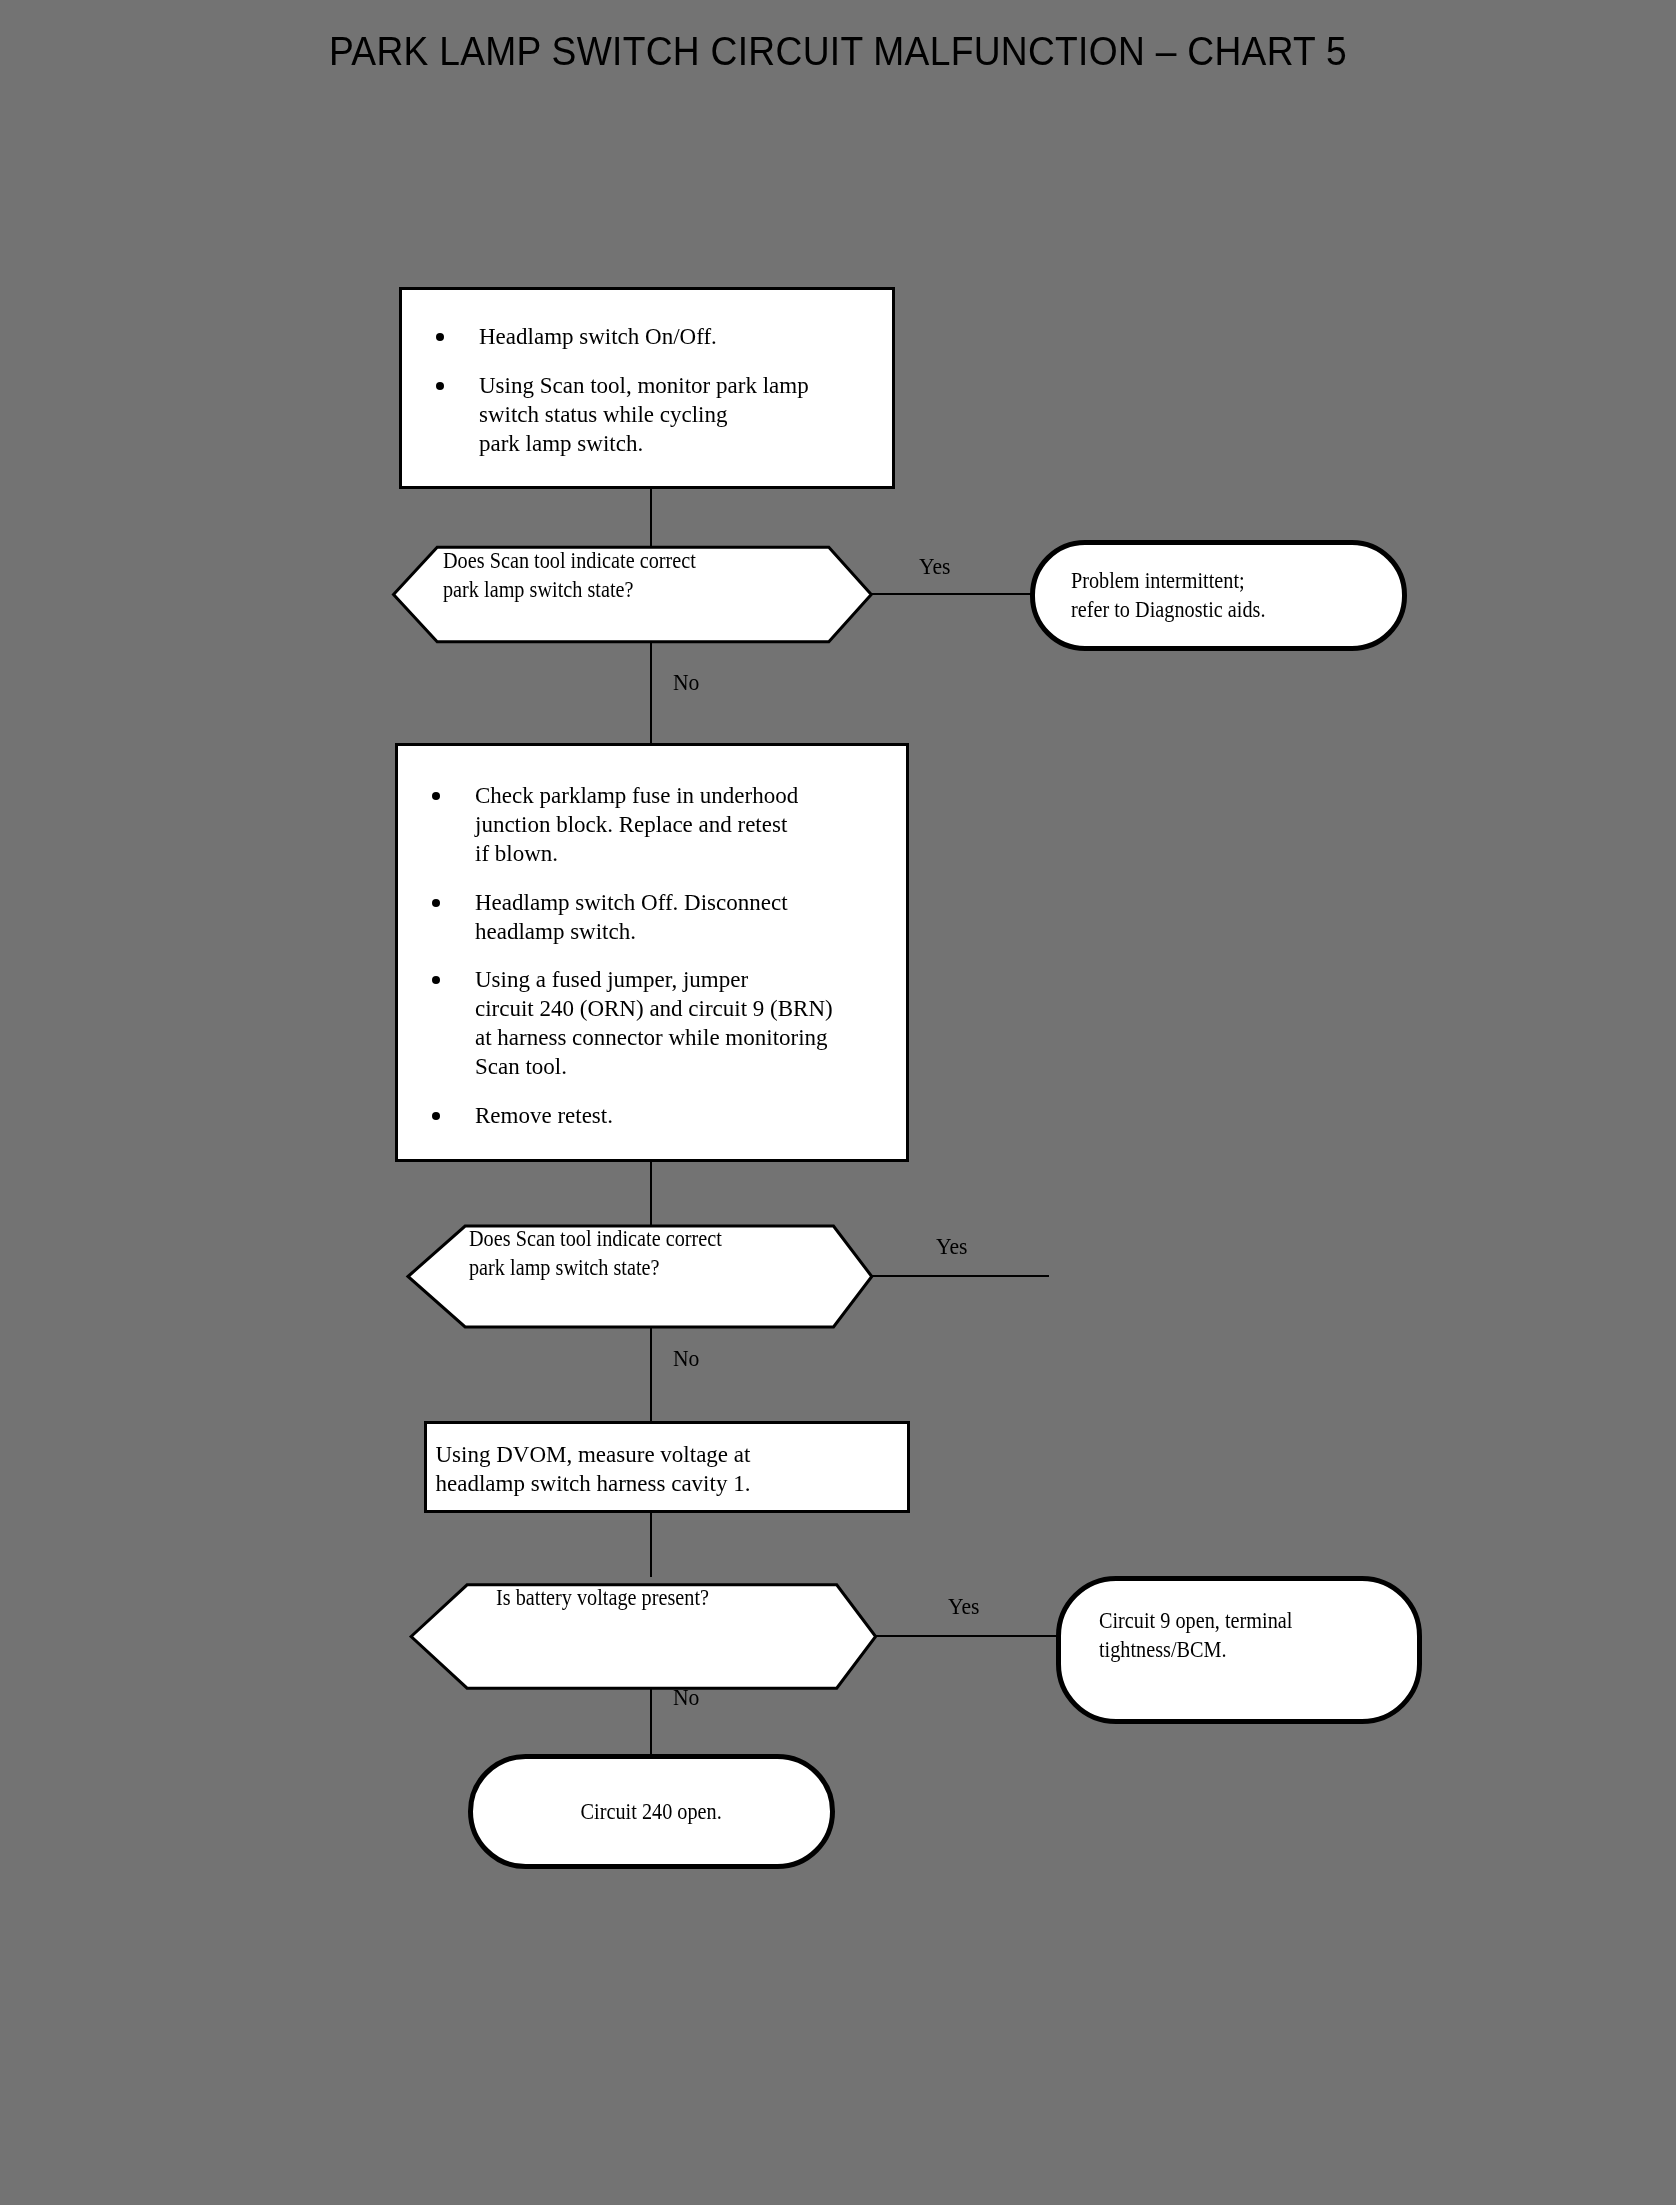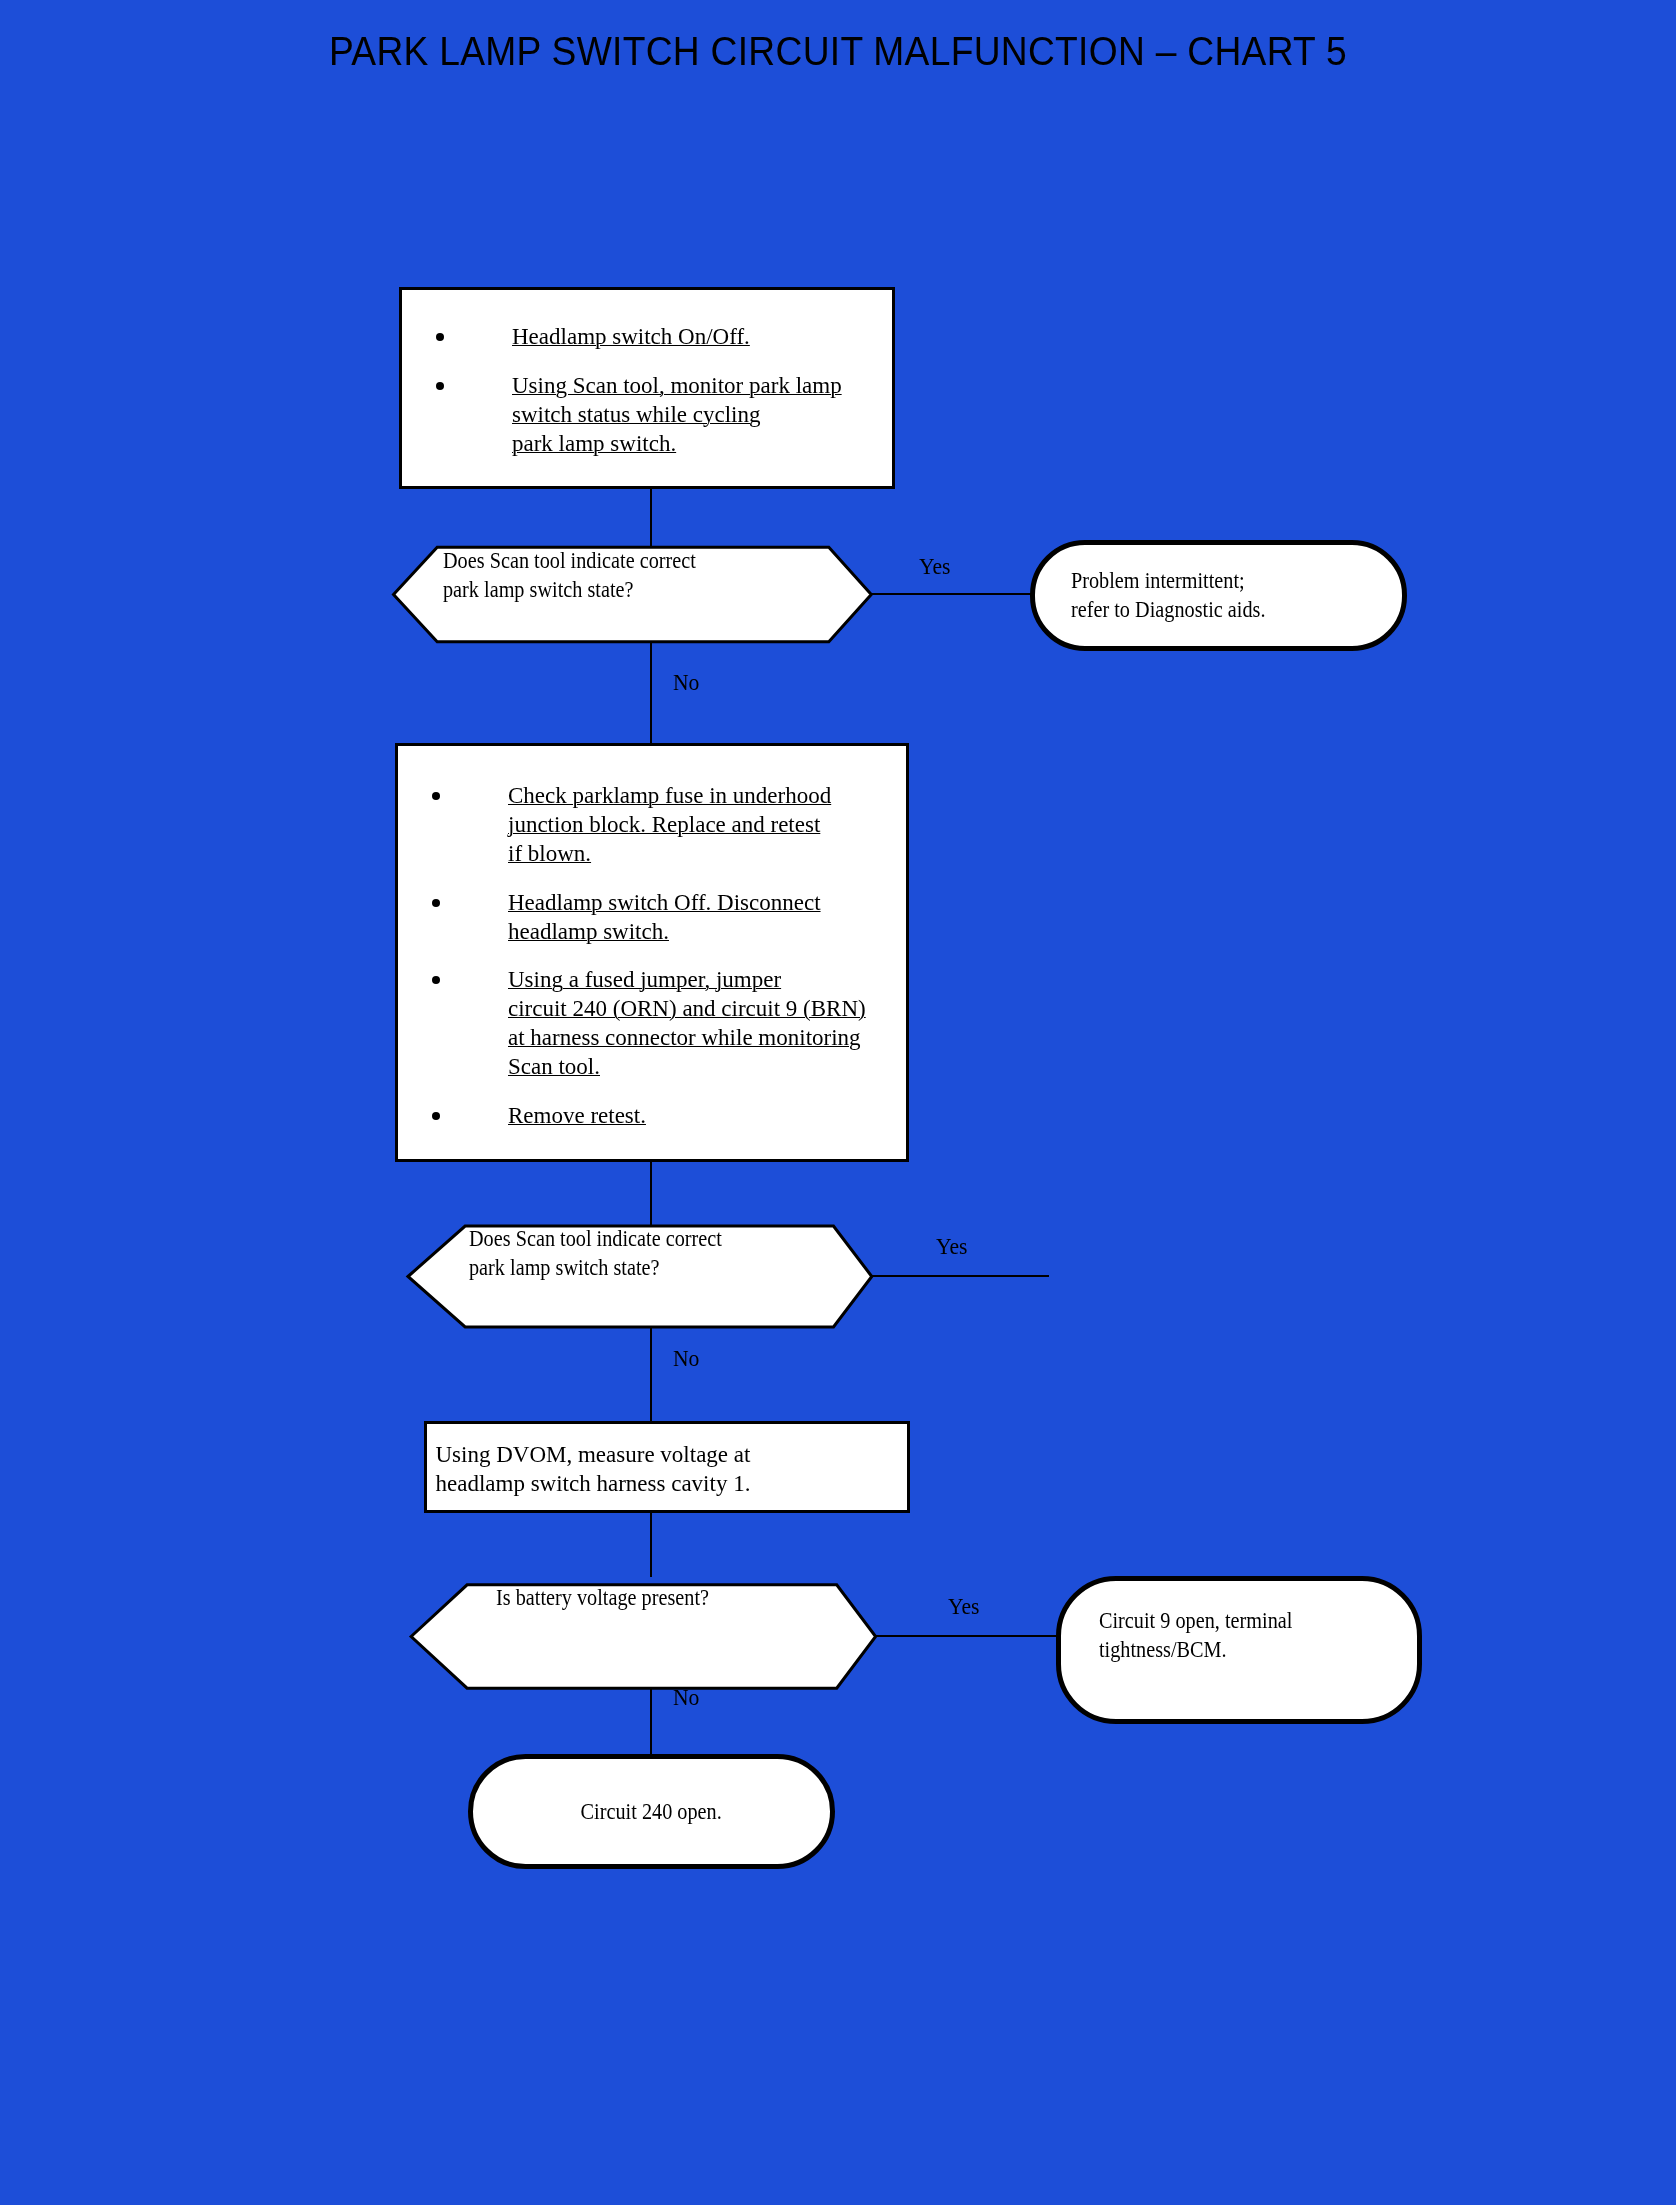--- a/index.html
+++ b/index.html
@@ -4,21 +4,21 @@
 <style>
   html, body {
     margin: 0;
     padding: 0;
     background: #ffffff;
   }
   #page {
     position: relative;
     width: 1676px;
     height: 2205px;
-    background: #1d4ed8;
+    background: #737373;
     overflow: hidden;
     font-family: "Liberation Serif", "DejaVu Serif", serif;
   }
 
   
   #chart-title {
     position: absolute;
     left: 0;
     top: 29px;
     width: 1676px;
@@ -54,23 +54,22 @@
 
   
   .bullet-list {
     position: absolute;
     left: 0; top: 0;
     width: 100%;
   }
   .bullet-item {
     position: relative;
     display: block;
-    padding-left: 110px;
+    padding-left: 77px;
     margin-bottom: 19.5px;
-    text-decoration: underline;
   }
   .bullet-item:last-child { margin-bottom: 0; }
   .bullet-dot {
     position: absolute;
     left: 34px;
     top: 11px;
     width: 8px;
     height: 8px;
     border-radius: 50%;
     background: #000000;

